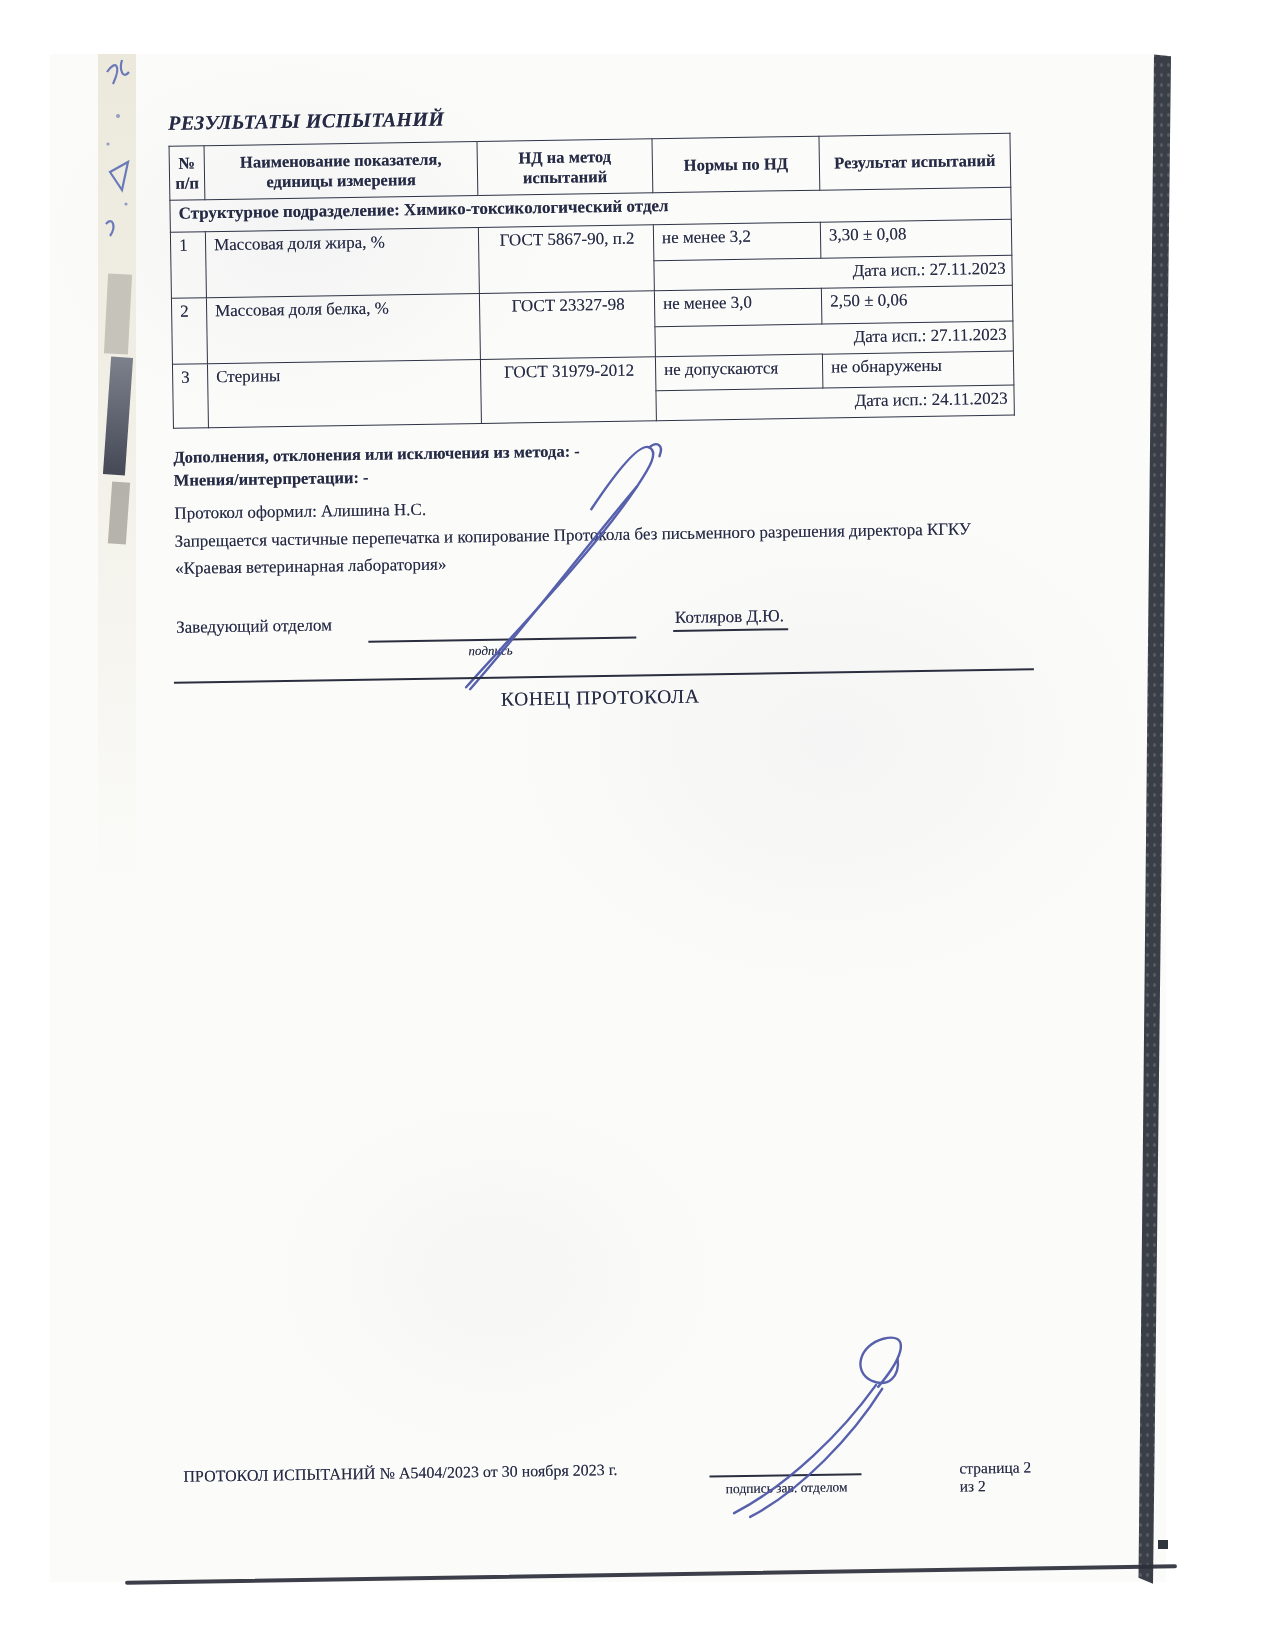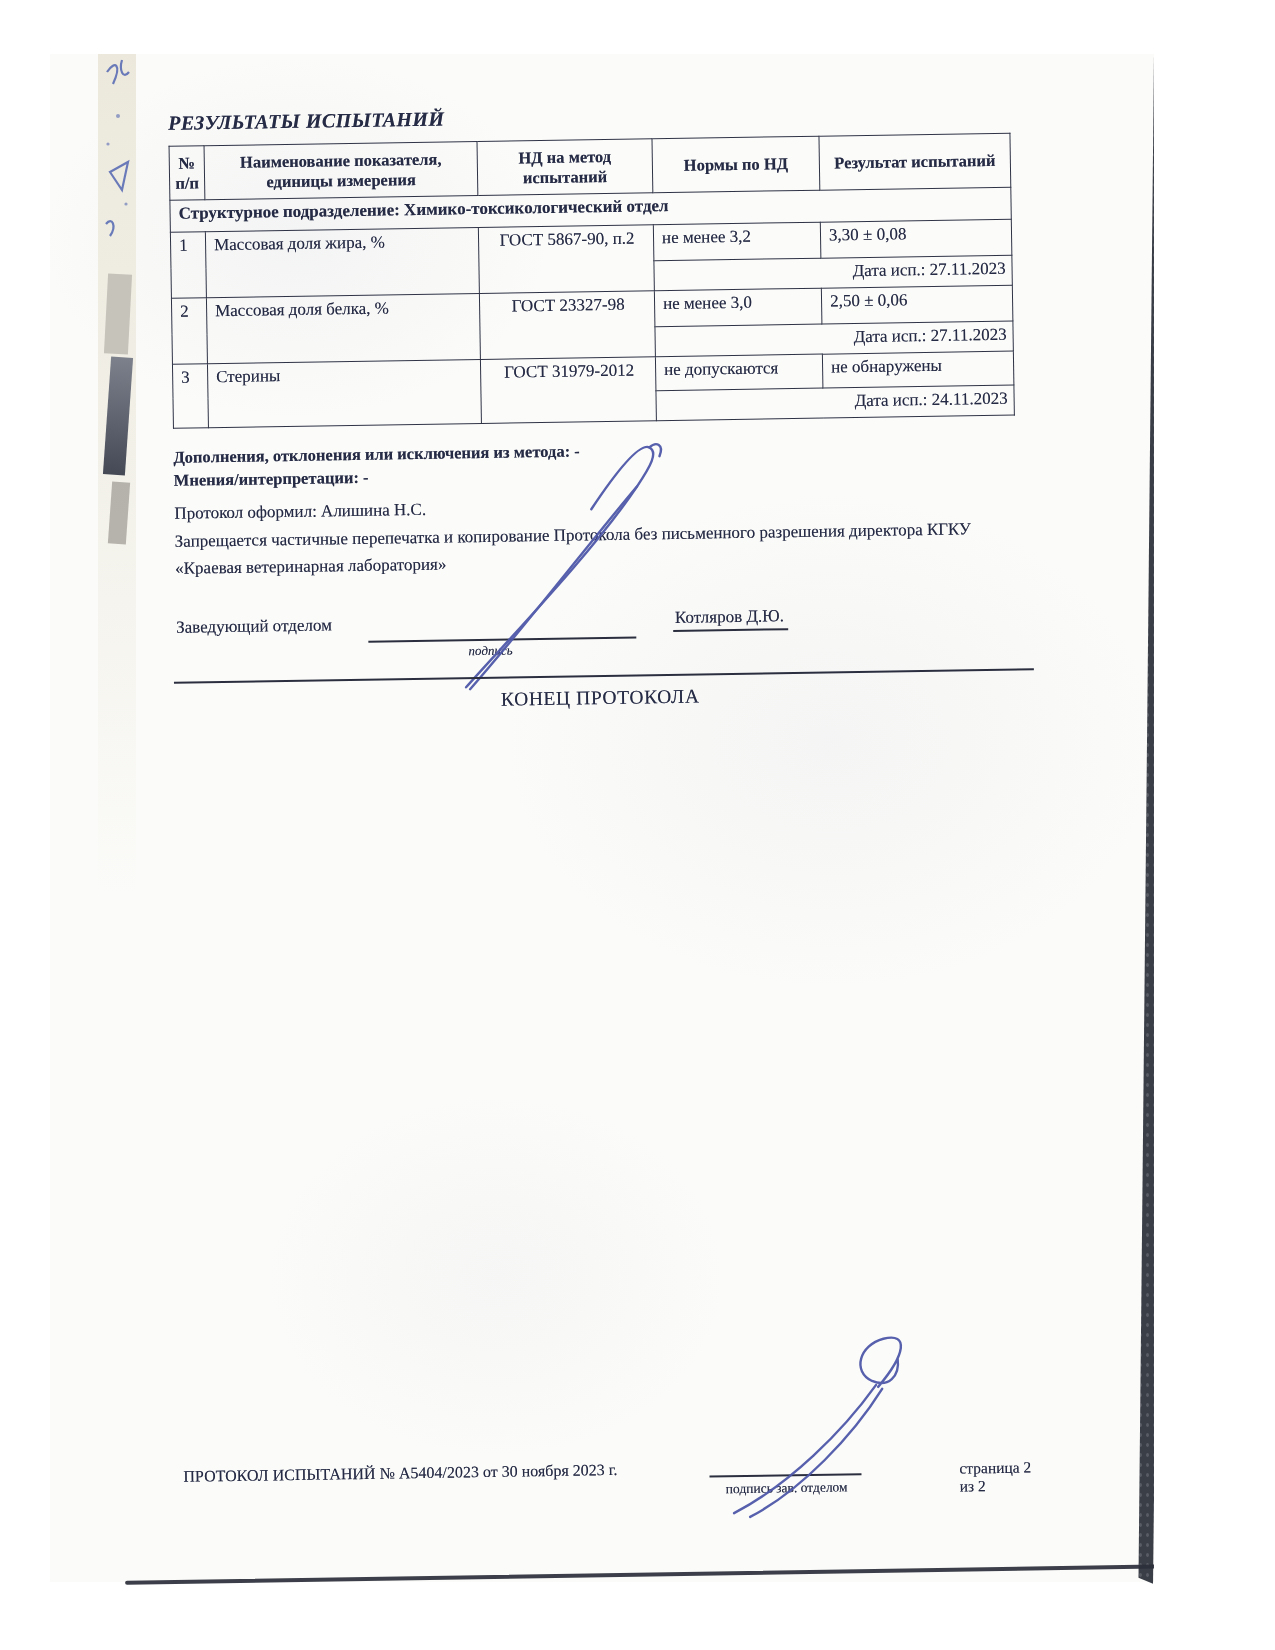--- a/index.html
+++ b/index.html
@@ -1,16 +1,16 @@
 <!DOCTYPE html>
 <html><head>
 <meta charset="utf-8">
 <style>
   html,body{margin:0;padding:0;background:#ffffff;}
-  .canvas{position:relative;width:1154px;height:1650px;background:#ffffff;overflow:hidden;
+  .canvas{position:relative;width:1275px;height:1650px;background:#ffffff;overflow:hidden;
           font-family:"Liberation Serif", serif;color:#262b45;}
   
   .paper{position:absolute;left:50px;top:54px;width:1116px;height:1528px;
          background:
            radial-gradient(ellipse 420px 300px at 22% 12%, rgba(216,218,226,.22), transparent 60%),
            radial-gradient(ellipse 500px 380px at 70% 45%, rgba(214,216,222,.18), transparent 65%),
            radial-gradient(ellipse 380px 300px at 40% 80%, rgba(218,220,226,.16), transparent 60%),
            #fbfbf9;}
   
   .edge-band{position:absolute;left:1130px;top:50px;width:50px;height:1540px;pointer-events:none;}

